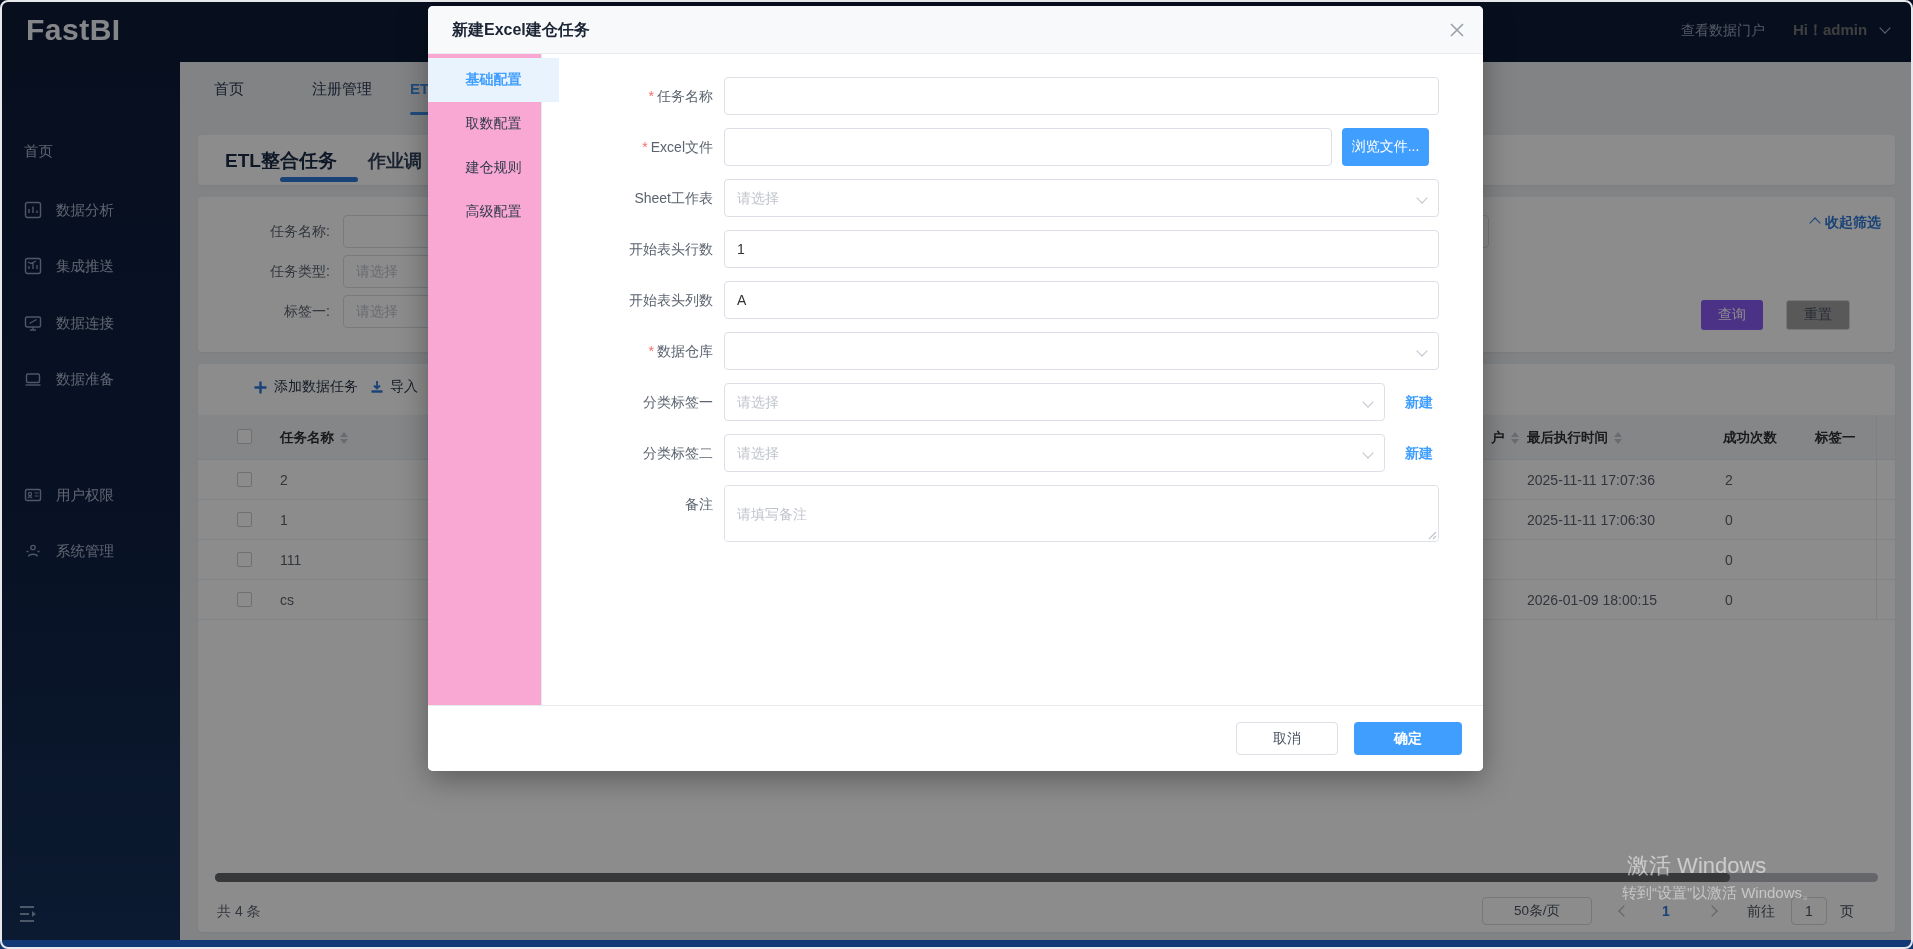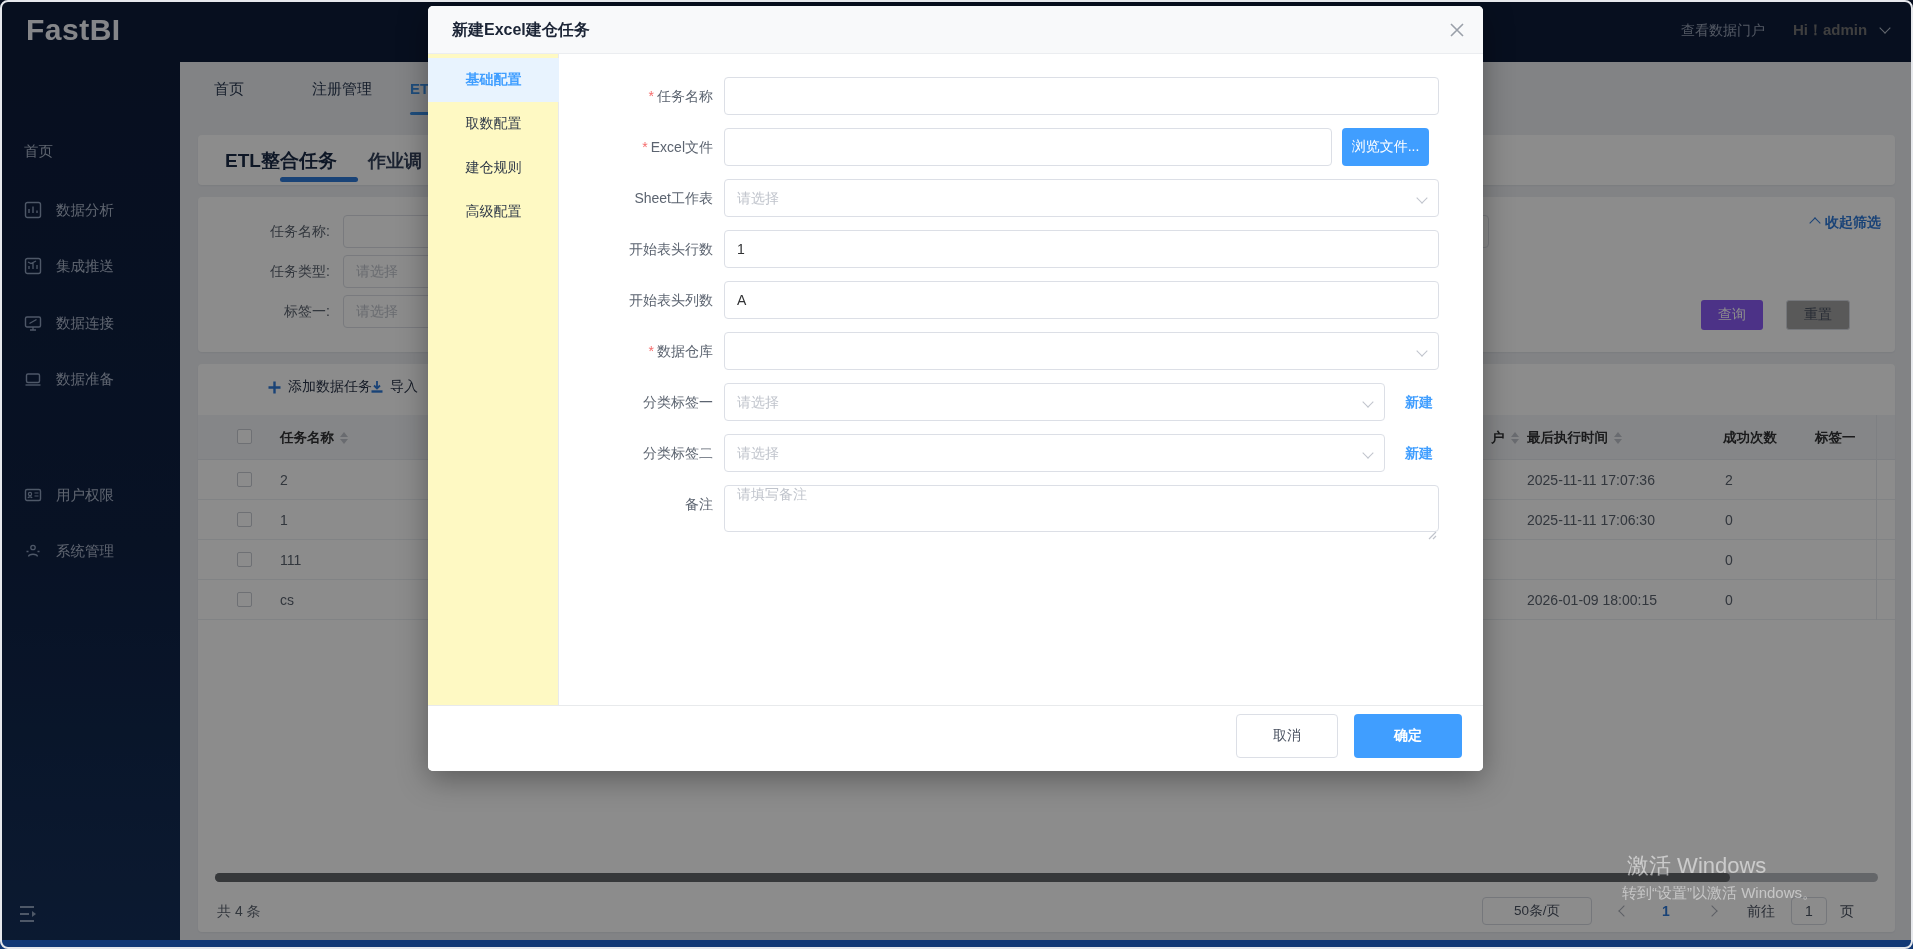--- a/index.html
+++ b/index.html
@@ -63,32 +63,32 @@
   .goto{left:1549px;top:533px;font-size:14px;color:#4a5261;line-height:28px;}
   .goto-input{left:1593px;top:533px;width:36px;height:28px;border:1px solid #d5d9e0;border-radius:4px;background:#fff;text-align:center;font-size:14px;color:#4a5261;}
   .goto-unit{left:1642px;top:533px;font-size:14px;color:#4a5261;line-height:28px;}
   .bottom-strip{left:0;top:940px;width:1913px;height:9px;background:#2268d8;}
   
   .overlay{left:0;top:0;width:1913px;height:949px;background:rgba(0,0,0,.45);z-index:10;}
   .modal{left:428px;top:6px;width:1055px;height:765px;background:#fff;border-radius:5px;z-index:20;box-shadow:0 8px 30px rgba(0,0,0,.35);}
   .m-head{left:0;top:0;width:1055px;height:48px;background:#f8f9fa;border-bottom:1px solid #ebedf0;border-radius:5px 5px 0 0;}
   .m-title{left:24px;top:14px;font-size:16px;font-weight:800;color:#1b2435;}
   .m-close{right:16px;top:14px;width:20px;height:20px;cursor:pointer;}
-  .m-tabs{left:0;top:48px;width:131px;height:651px;background:#fef9c3;border-right:1px solid #e8eaee;}
+  .m-tabs{left:0;top:48px;width:114px;height:651px;background:#f9a8d4;border-right:1px solid #e8eaee;}
   .m-tab{left:0;width:131px;height:44px;display:flex;align-items:center;justify-content:center;font-size:14px;color:#303a49;cursor:pointer;}
   .m-tab.active{background:#e8f3fe;color:#409EFF;font-weight:700;}
   .m-label{font-size:14px;color:#5c6470;text-align:right;width:160px;left:125px;white-space:nowrap;}
   .star{color:#f56c6c;margin-right:3px;}
   .m-input{border:1px solid #dcdfe6;border-radius:4px;background:#fff;height:38px;font-size:14px;color:#303133;padding:0 12px;width:100%;outline:none;}
   .m-input::placeholder,.m-textarea::placeholder{color:#c0c4cc;}
   .sel-chev{position:absolute;right:13px;top:15px;}
   .newlink{color:#409EFF;font-size:14px;font-weight:700;cursor:pointer;line-height:38px;}
-  .m-textarea{border:1px solid #dcdfe6;border-radius:4px;background:#fff;width:100%;height:47px;font-size:14px;padding:0 12px;resize:none;outline:none;}
+  .m-textarea{border:1px solid #dcdfe6;border-radius:4px;background:#fff;width:100%;height:57px;font-size:14px;padding:20px 12px;resize:none;outline:none;}
   .m-foot{left:0;top:699px;width:1055px;height:66px;border-top:1px solid #e8eaec;background:#fff;border-radius:0 0 5px 5px;}
-  .m-btn{top:8px;height:44px;display:flex;align-items:center;justify-content:center;font-size:14px;border-radius:4px;cursor:pointer;}
+  .m-btn{top:16px;height:33px;display:flex;align-items:center;justify-content:center;font-size:14px;border-radius:4px;cursor:pointer;}
   .m-cancel{left:808px;width:102px;background:#fff;border:1px solid #dcdfe6;color:#4a5261;}
   .m-ok{left:926px;width:108px;background:#409EFF;color:#fff;font-weight:700;}
   .grip{position:absolute;right:2px;bottom:2px;width:11px;height:11px;}
   
   .wm1{left:1627px;top:851px;font-size:22px;color:rgba(255,255,255,.55);z-index:40;}
   .wm2{left:1622px;top:884px;font-size:15px;color:rgba(255,255,255,.5);z-index:40;}
   .frame{left:0;top:0;width:1913px;height:949px;border:2px solid #e6e8ec;border-radius:8px;z-index:50;pointer-events:none;}
   svg{display:block;}
 </style>
 </head>
@@ -193,21 +193,21 @@
       <div class="placeholder">请选择</div>
     </div>
     <div class="abs collapse-link">
       <span class="chev up" style="border-color:#2f7ad9;margin-right:6px;"></span><span>收起筛选</span>
     </div>
     <div class="abs btn primary-dk" style="left:1503px;top:103px;width:62px;height:30px;">查询</div>
     <div class="abs btn plain" style="left:1588px;top:103px;width:64px;height:30px;">重置</div>
   </div>
 
   <div class="abs card table-card">
-    <div class="abs tool" style="left:70px;">
+    <div class="abs tool" style="left:56px;">
       <span style="margin-right:7px;">
           <svg width="13" height="13" viewBox="0 0 13 13">
             <path d="M6.5 0.5v12M0.5 6.5h12" stroke="#2f7ad9" stroke-width="2.4"></path>
           </svg>
         </span>
       <span>添加数据任务</span>
     </div>
     <div class="abs tool" style="left:172px;">
       <span style="margin-right:6px;">
           <svg width="14" height="14" viewBox="0 0 14 14">

